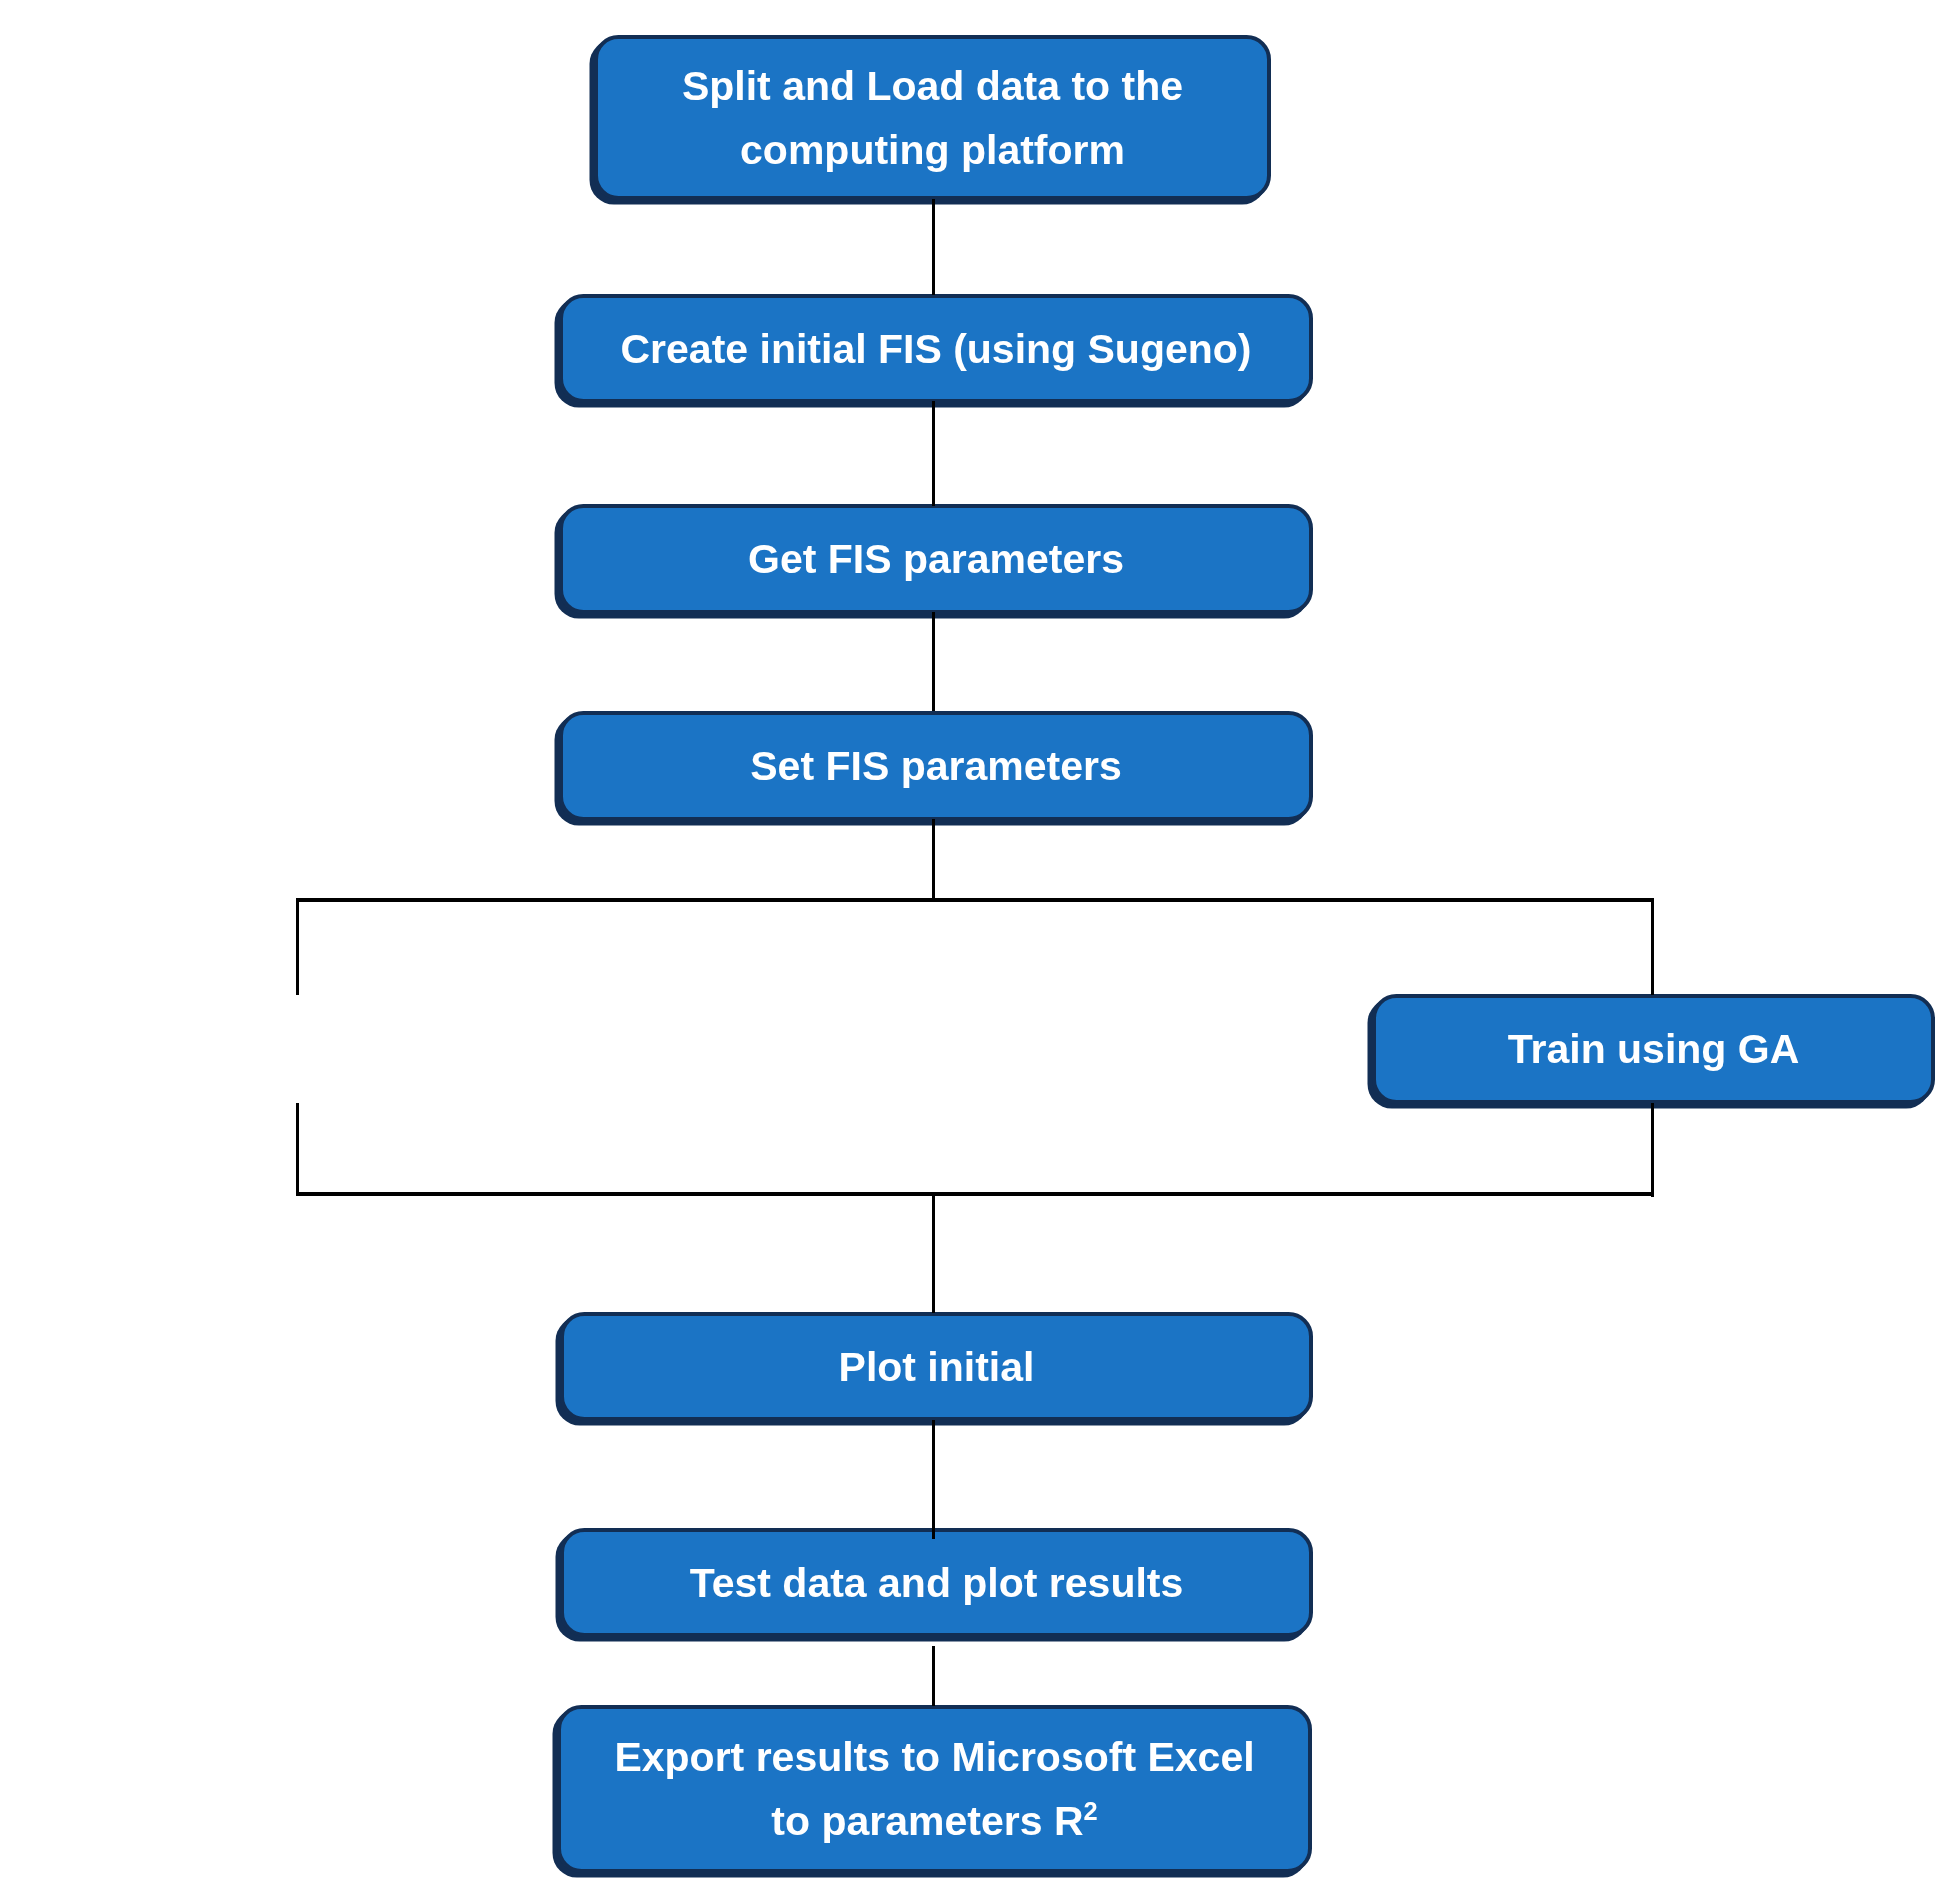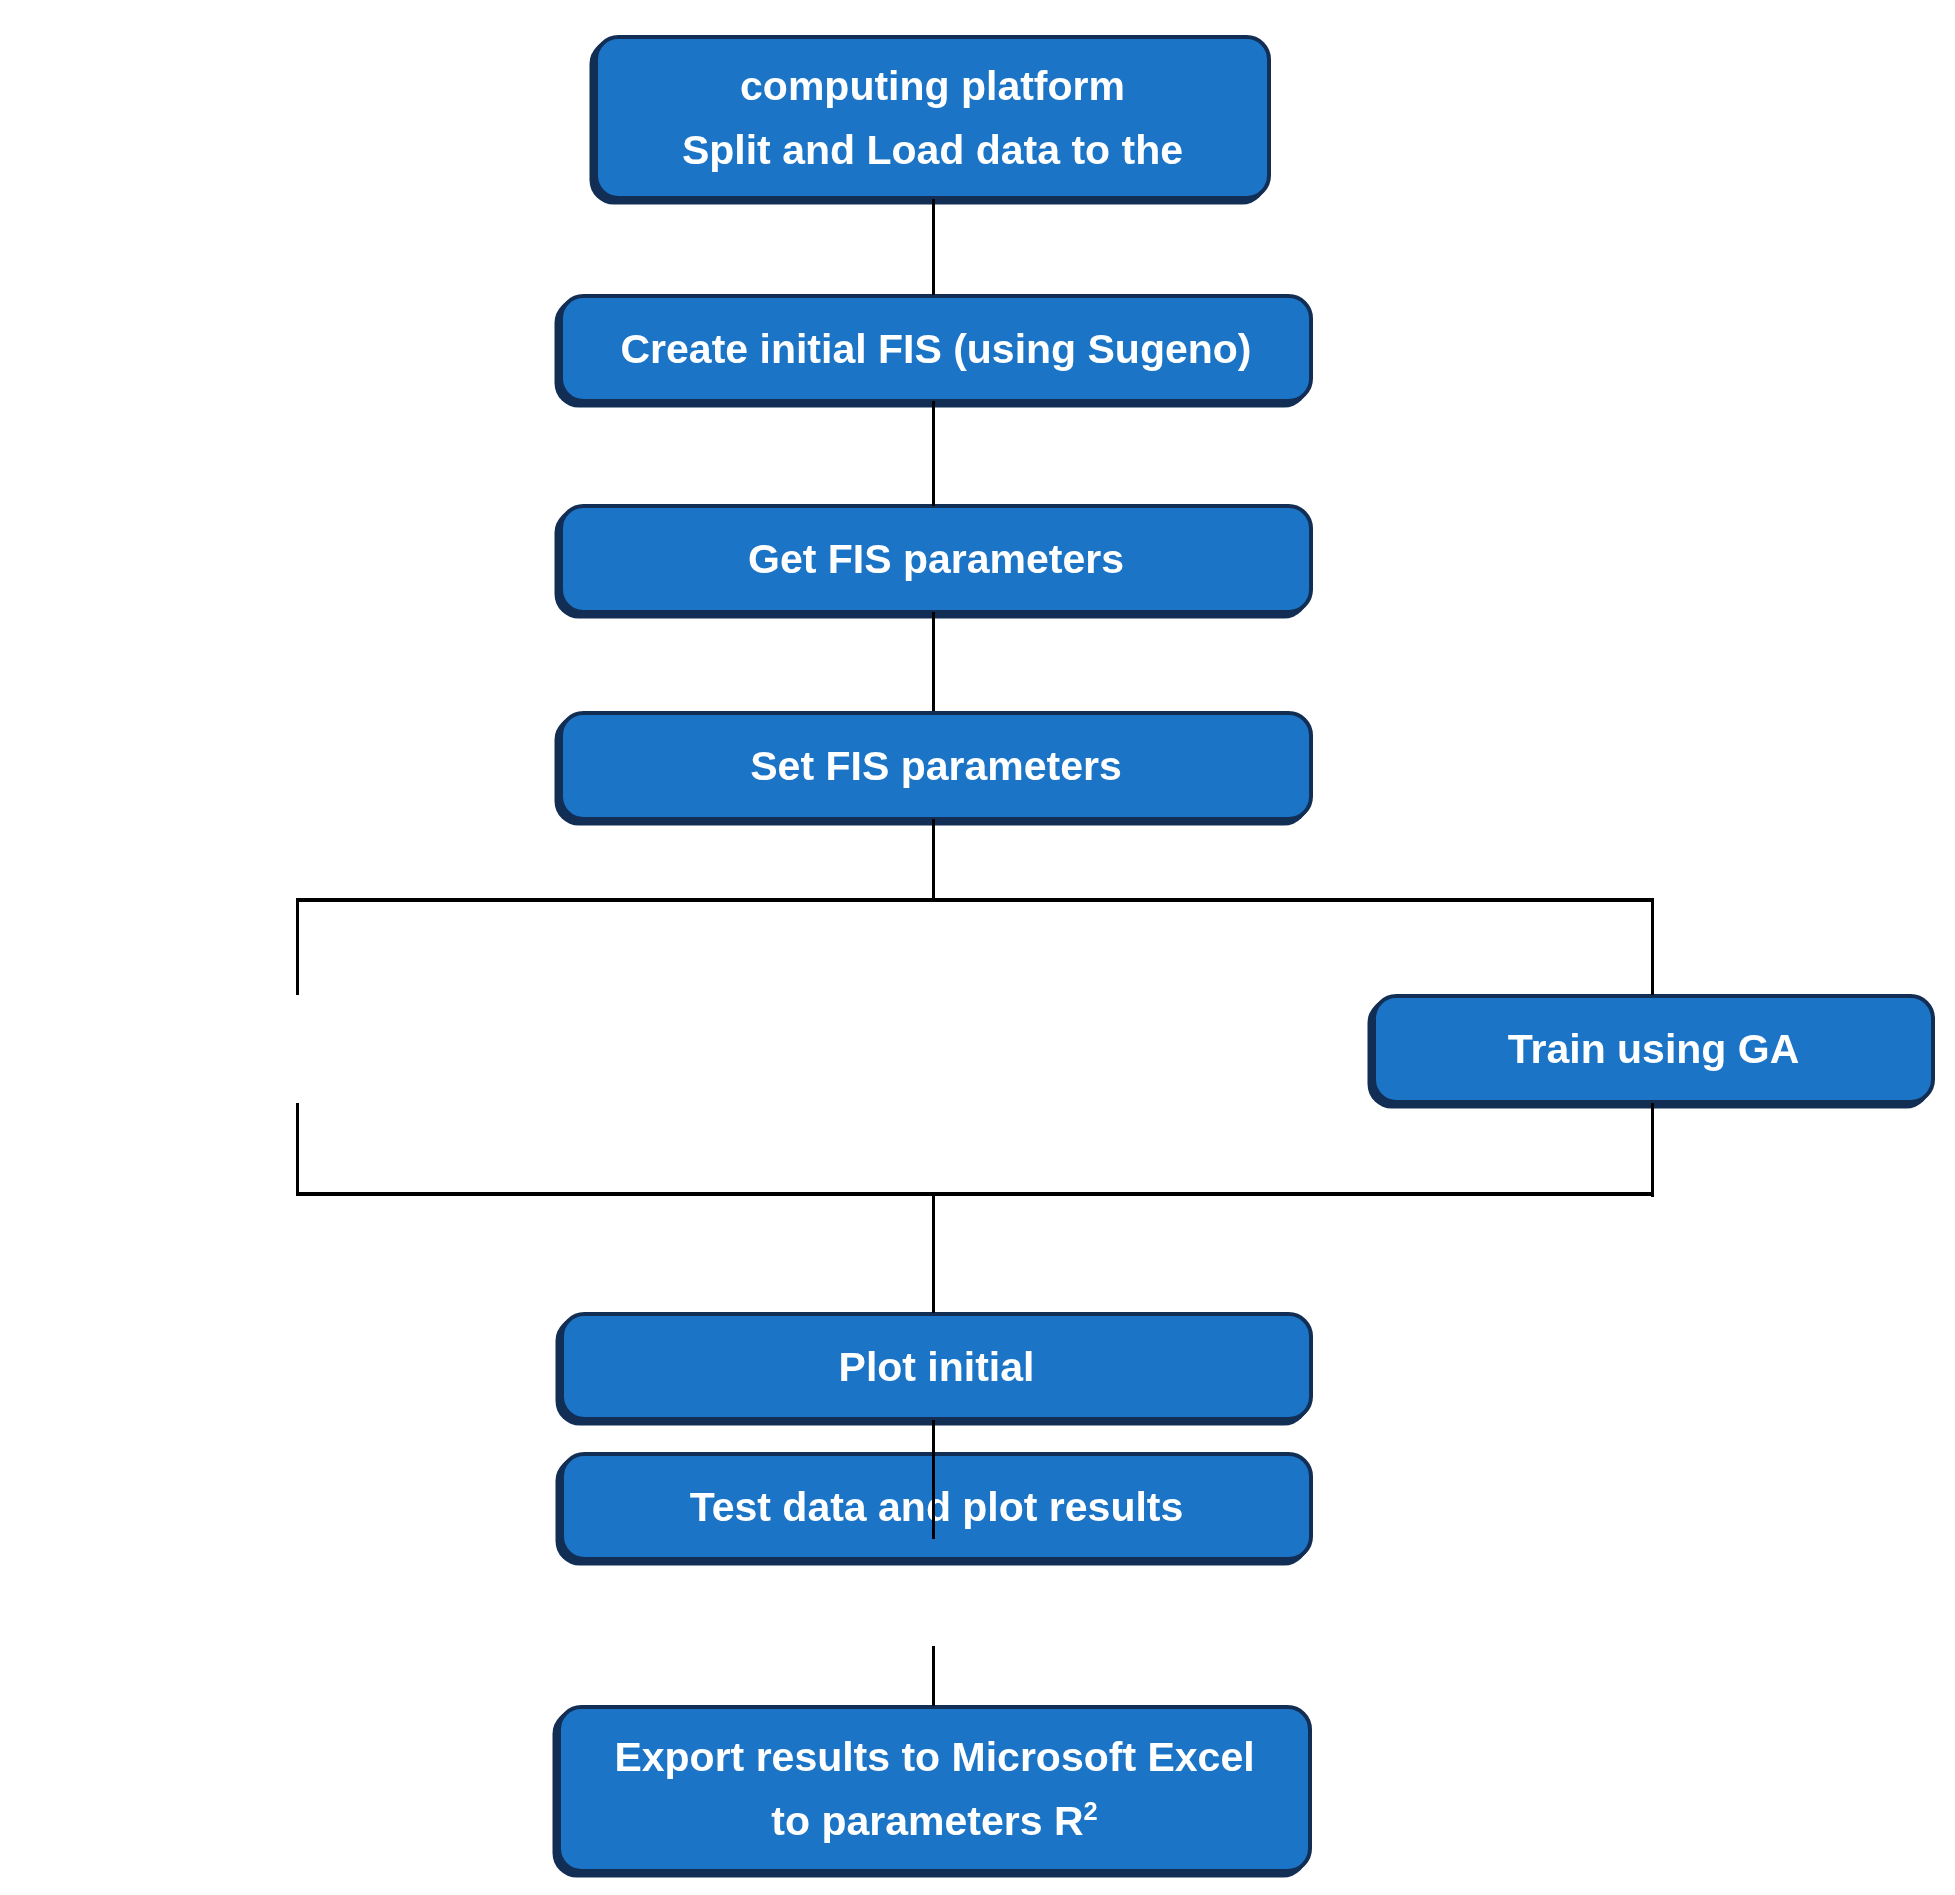--- a/index.html
+++ b/index.html
@@ -55,22 +55,22 @@
   }
   .connector.v { width: 3.2px; }
   .connector.h { height: 3.8px; }
 </style>
 </head>
 <body>
 
 <div class="canvas">
 
   <div class="node" style="left:594px; top:35px; width:677px; height:165px;">
+    <span class="nline">Split and Load data to the</span>
     <span class="nline">computing platform</span>
-    <span class="nline">Split and Load data to the</span>
   </div>
 
   <div class="node" style="left:559px; top:294px; width:754px; height:109px;text-align:center;">
     <span class="nline">Create initial FIS (using Sugeno)</span>
   </div>
 
   <div class="node" style="left:559px; top:711px; width:754px; height:110px;">
     <span class="nline">Set FIS parameters</span>
   </div>
 
@@ -80,21 +80,21 @@
 
 
   <div class="node" style="left:1372px; top:994px; width:563px; height:110px;">
     <span class="nline">Train using GA</span>
   </div>
 
   <div class="node" style="left:560px; top:1312px; width:753px; height:109px;">
     <span class="nline">Plot initial</span>
   </div>
 
-  <div class="node" style="left:560px; top:1452px; width:753px; height:109px;text-align:center;">
+  <div class="node" style="left:560px; top:1528px; width:753px; height:109px;text-align:center;">
     <span class="nline">Test data and plot results</span>
   </div>
 
   <div class="node" style="left:557px; top:1705px; width:755px; height:168px;">
     <span class="nline">Export results to Microsoft Excel</span>
     <span class="nline"><span>to parameters R</span><sup>2</sup></span>
   </div>
 
   <div class="connector v" style="left:932px; top:199px; height:96px;"></div>
 

